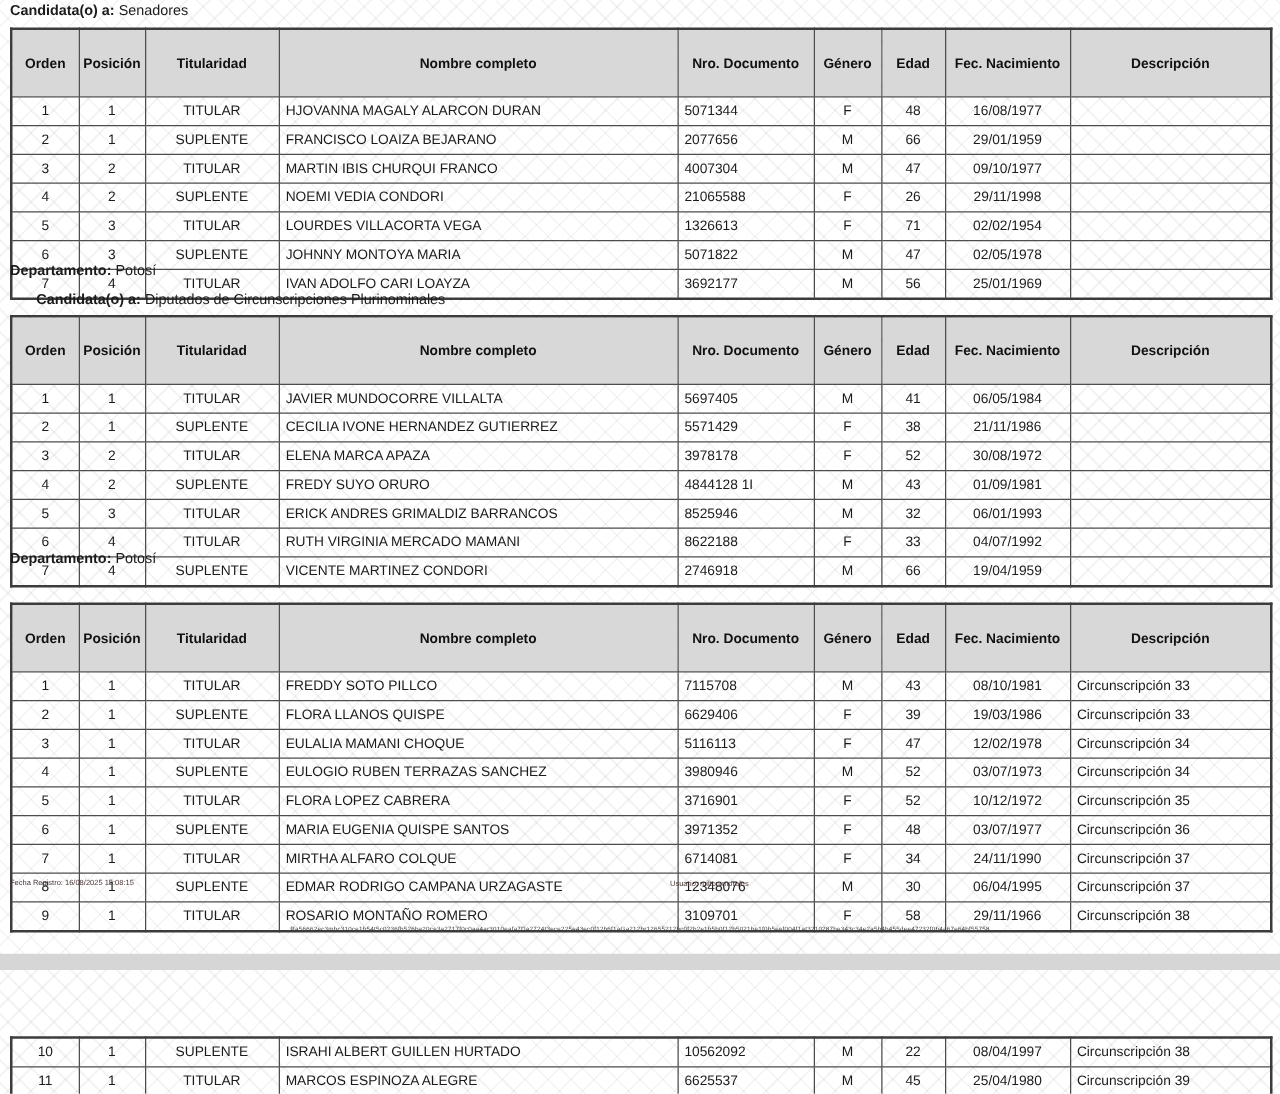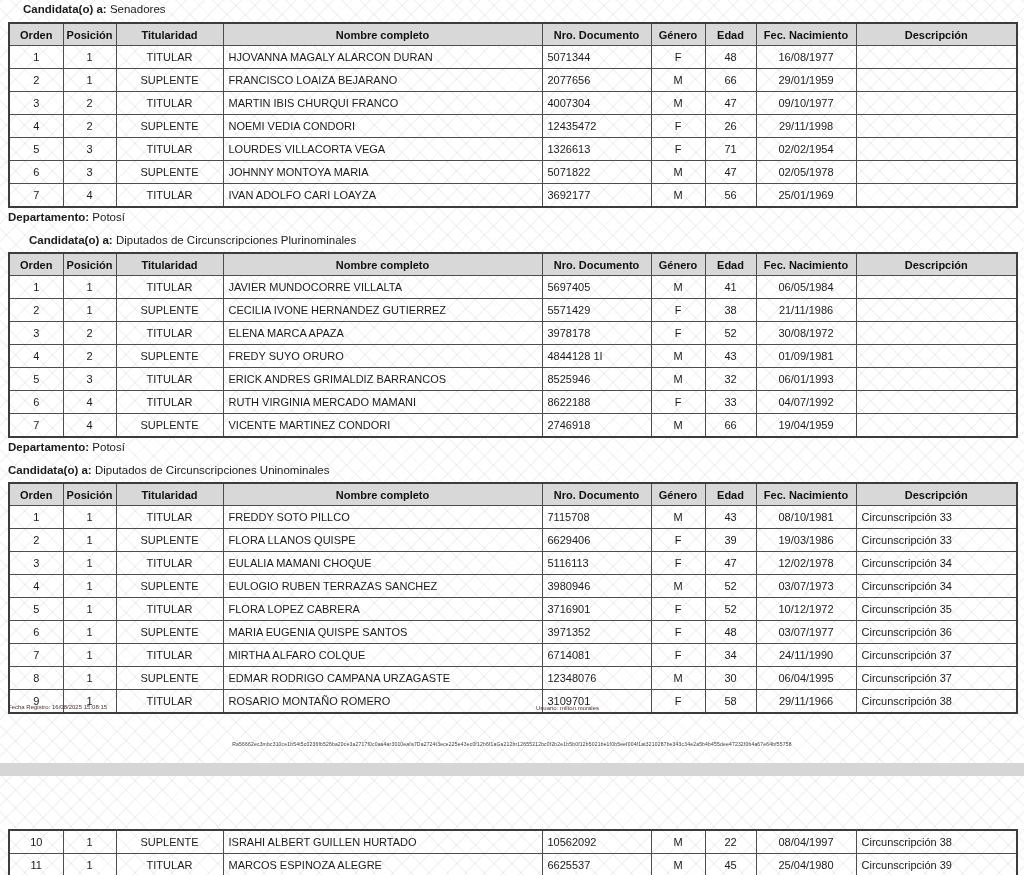--- a/index.html
+++ b/index.html
@@ -12,35 +12,35 @@
     background-image:
       repeating-linear-gradient(45deg, rgba(0,0,0,0.045) 0 1.4px, transparent 1.4px 13px),
       repeating-linear-gradient(-45deg, rgba(0,0,0,0.045) 0 1.4px, transparent 1.4px 13px);
   }
   #page1{top:0;height:763px;}
   #page2{top:776px;height:128px;}
   .page-sep{position:absolute;left:0;top:763px;width:1024px;height:13px;background:#d6d6d6;}
 
   .label-line{position:absolute;left:8px;font-size:11.5px;white-space:nowrap;}
   .label-line .b{font-weight:bold;}
-  #cand1{top:3px;margin-left:15px;}
+  #cand1{top:3px;}
   #dep1{top:211px;}
   #cand2{top:234px;padding-left:21px;}
   #dep2{top:441px;}
   #cand3{top:464px;}
 
   table{
     position:absolute;left:8px;width:1008px;
     border-collapse:collapse;table-layout:fixed;
     border:2px solid #3c3c3c;background:transparent;
   }
   #t1{top:22px;} #t2{top:252px;} #t3{top:482px;} #t4{top:53px;}
   th{
     background:#d8d8d8;border:1px solid #4d4d4d;height:21px;
-    font-size:11px;font-weight:bold;padding:0 2px;text-align:center;
+    font-size:11px;font-weight:bold;padding:16px 2px;text-align:center;
     color:#111;white-space:nowrap;overflow:hidden;
   }
   td{
     border:1px solid #4d4d4d;height:22px;font-size:11px;padding:0 5px;
     color:#1b1b1b;white-space:nowrap;overflow:hidden;
   }
   td:nth-child(1),td:nth-child(2),td:nth-child(3),
   td:nth-child(6),td:nth-child(7),td:nth-child(8){text-align:center;}
   td:nth-child(4),td:nth-child(5),td:nth-child(9){text-align:left;}
 
@@ -118,21 +118,21 @@
           <td>M</td>
           <td>47</td>
           <td>09/10/1977</td>
           <td></td>
         </tr>
         <tr>
           <td>4</td>
           <td>2</td>
           <td>SUPLENTE</td>
           <td>NOEMI VEDIA CONDORI</td>
-          <td>12435472</td>
+          <td>21065588</td>
           <td>F</td>
           <td>26</td>
           <td>29/11/1998</td>
           <td></td>
         </tr>
         <tr>
           <td>5</td>
           <td>3</td>
           <td>TITULAR</td>
           <td>LOURDES VILLACORTA VEGA</td>
@@ -280,24 +280,20 @@
           <td></td>
         </tr>
       </tbody>
     </table>
 
   <div class="label-line" id="dep2">
     <span class="b">Departamento:</span>
     <span>Potosí</span>
   </div>
 
-  <div class="label-line" id="cand3">
-    <span class="b">Candidata(o) a:</span>
-    <span>Diputados de Circunscripciones Uninominales</span>
-  </div>
   <table id="t3">
       <colgroup>
         <col style="width: 54px;">
         <col style="width: 53px;">
         <col style="width: 107px;">
         <col style="width: 319px;">
         <col style="width: 109px;">
         <col style="width: 54px;">
         <col style="width: 51px;">
         <col style="width: 100px;">

